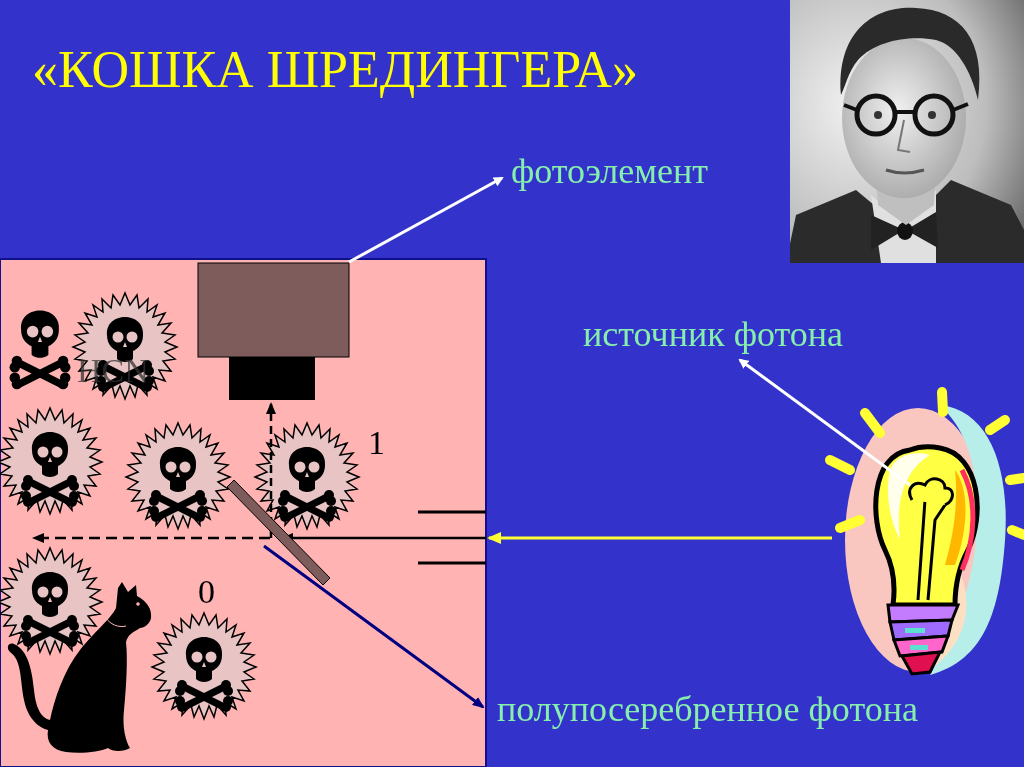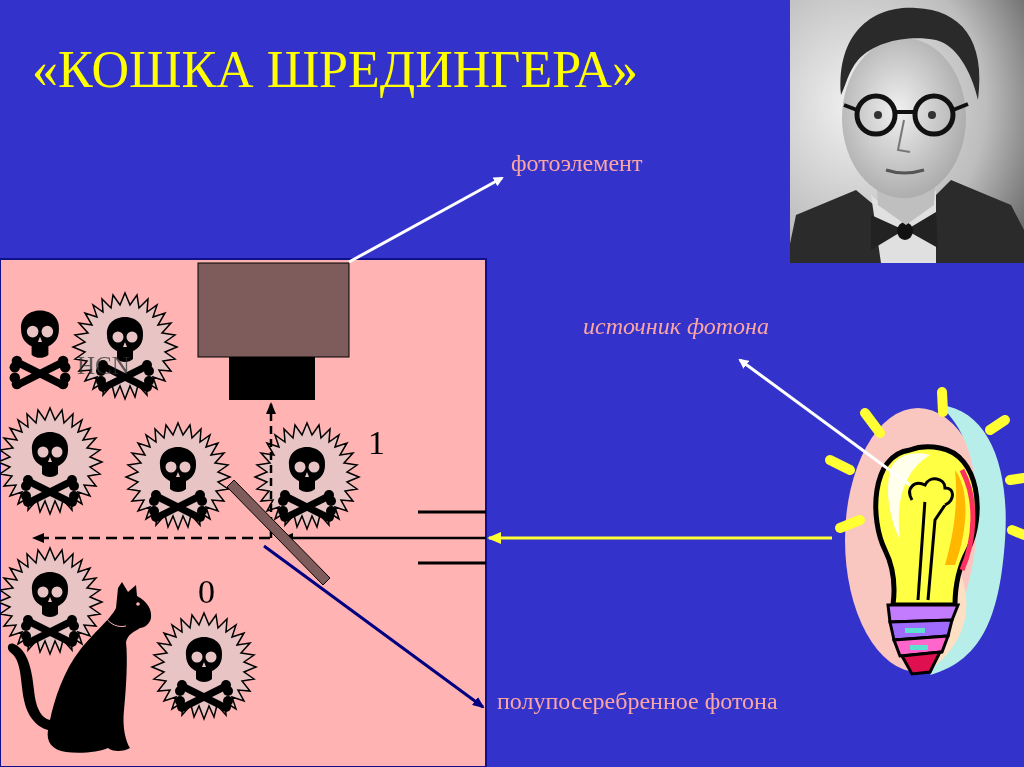--- a/index.html
+++ b/index.html
@@ -1,23 +1,23 @@
 <!DOCTYPE html>
 <html><head>
 <meta charset="utf-8">
 <style>
   html,body{margin:0;padding:0;}
   body{width:1024px;height:767px;background:#3333cc;position:relative;overflow:hidden;font-family:"Liberation Serif",serif;}
   .abs{position:absolute;text-align:center;}
   .title{left:32px;top:40px;font-size:52px;color:#ffff00;white-space:nowrap;letter-spacing:0px;}
-  .label{color:#fca5a5;font-size:24px;white-space:nowrap;}
+  .label{color:#86efac;font-size:36px;white-space:nowrap;}
   .portrait{left:786px;top:0;width:238px;height:263px;overflow:hidden;}
   svg{position:absolute;left:0;top:0;}
   .num{font-size:34px;color:#000;}
-  .hcn{font-size:25px;color:#333;opacity:0.75;}
+  .hcn{font-size:34px;color:#333;opacity:0.75;}
 </style>
 </head>
 <body>
 
 <div class="abs title">«КОШКА ШРЕДИНГЕРА»</div>
 
 <div class="abs portrait">
   <svg width="238" height="263" viewBox="0 0 238 263">
     <defs>
       <radialGradient id="pbg" cx="0.3" cy="0.4" r="0.9">
@@ -182,14 +182,14 @@
   </g>
 
   <line x1="910" y1="485" x2="740" y2="360" stroke="#fff" stroke-width="3" marker-end="url(#arrW)"></line>
 </svg>
 
 <div class="abs hcn" style="left:77px;top:352px;">HCN</div>
 <div class="abs num" style="left:368px;top:424px;">1</div>
 <div class="abs num" style="left:198px;top:573px;">0</div>
 
 <div class="abs label" style="left:511px;top:150px;">фотоэлемент</div>
-<div class="abs label" style="left:583px;top:313px;font-style:italic;">источник фотона</div>
+<div class="abs label" style="left:583px;top:313px;">источник фотона</div>
 <div class="abs label" style="left:497px;top:688px;">полупосеребренное фотона</div>
 
 </body></html>

